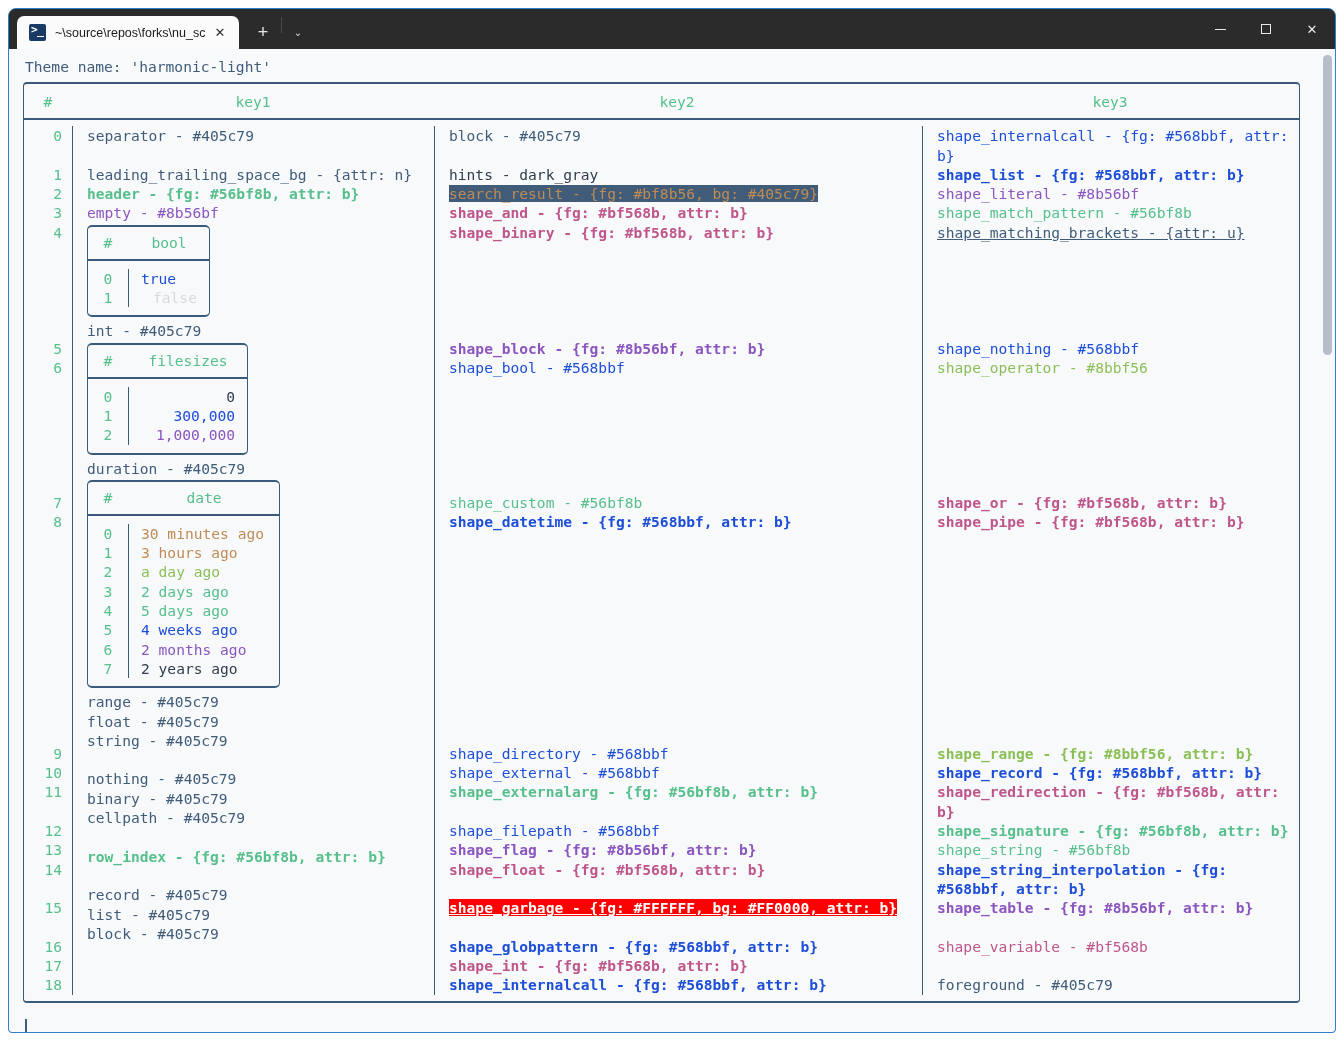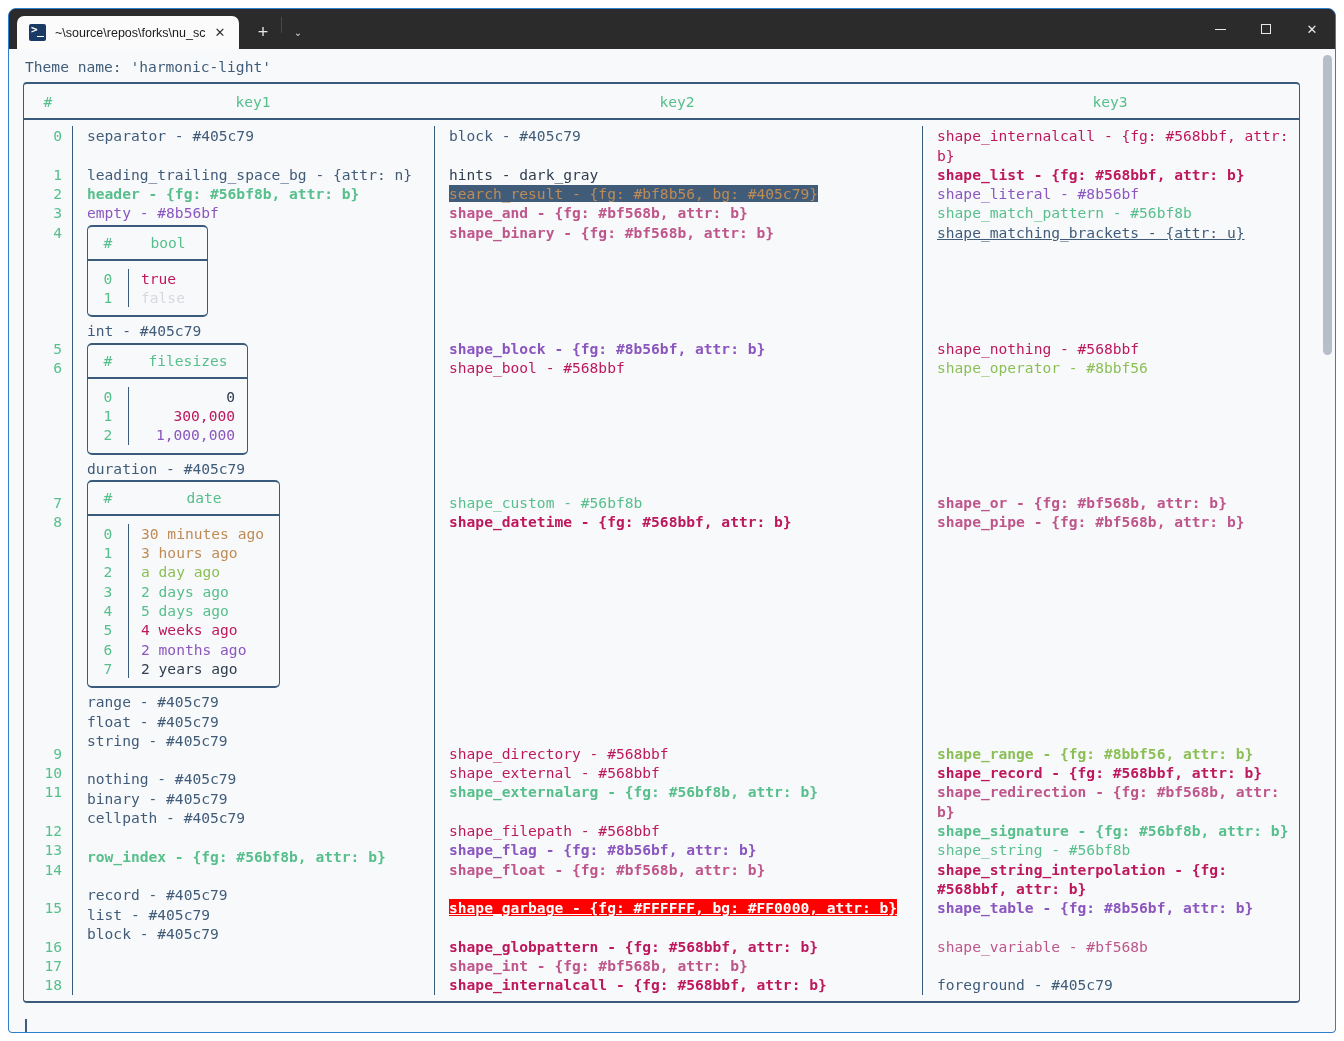--- a/index.html
+++ b/index.html
@@ -165,25 +165,25 @@
   .nval { padding:0 12px; }
   .nval.r { text-align:right; }
   .nhdr .nnum { color:#56bf8b; }
   .nhdr .nval { color:#56bf8b; text-align:center; width:100%; }
   .nrow { height:19.3px; white-space:pre; }
 
   
   .c-default { color:#405c79; }
   .c-green   { color:#56bf8b; }
   .c-purple  { color:#8b56bf; }
-  .c-blue    { color:#be185d; }
+  .c-blue    { color:#1d4ed8; }
   .c-pink    { color:#bf568b; }
   .c-lime    { color:#8bbf56; }
   .c-orange  { color:#bf8b56; }
-  .c-gray    { color:#d6d9dd; }
+  .c-gray    { color:#d6d9dd;margin-left:12px; }
   .c-dark    { color:#2f3d4d; }
   .hl-search { background:#405c79; color:#bf8b56; }
   .hl-garbage{ background:#FF0000; color:#FFFFFF; font-weight:bold;text-decoration:underline; }
   .und { text-decoration: underline; }
   .bold { font-weight: bold; }
 
   .cursor {
     display:inline-block; width:2px; height:19px;
     background:#405c79; margin-top:16px; margin-left:2px;
     vertical-align: middle;

